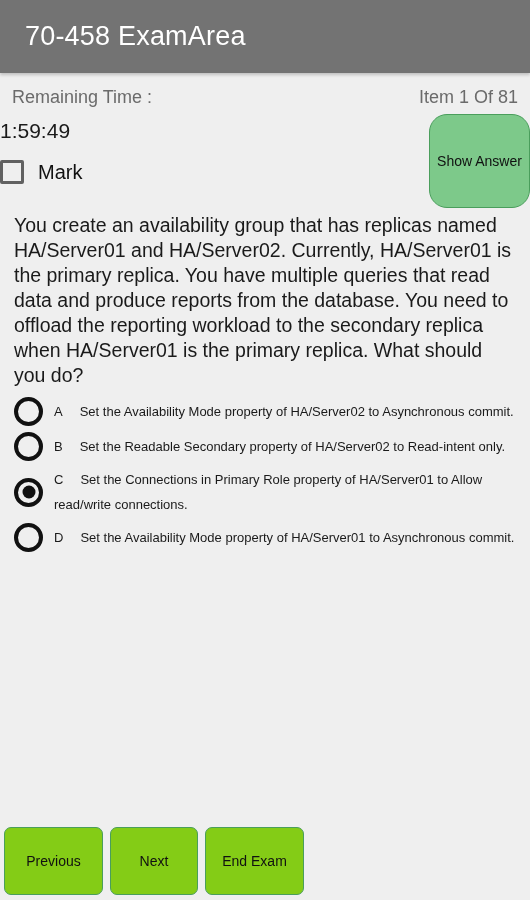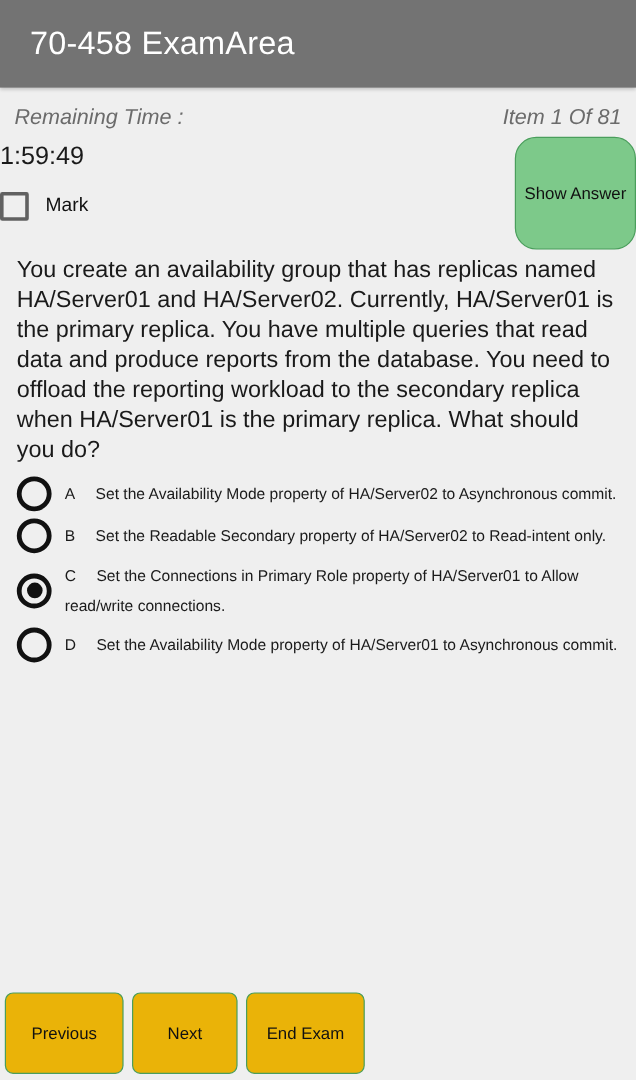--- a/index.html
+++ b/index.html
@@ -31,21 +31,20 @@
     margin-left: 25px;
     letter-spacing: 0.2px;
   }
 
   
   #status-row {
     display: flex;
     justify-content: space-between;
     align-items: baseline;
     padding: 14px 12px 0 12px;
-    font-style: italic;
   }
   #remaining-time-label {
     font-size: 18px;
     color: #6b6b6b;
   }
   #item-counter {
     font-size: 18px;
     color: #6b6b6b;
   }
 
@@ -68,21 +67,21 @@
   #mark-checkbox {
     width: 24px;
     height: 24px;
     border: 3px solid #616161;
     border-radius: 2px;
     background: transparent;
     box-sizing: border-box;
     flex: none;
   }
   #mark-label {
-    font-size: 16px;
+    font-size: 20px;
     color: #111111;
     margin-left: 14px;
   }
   #show-answer-button {
     position: absolute;
     right: 0px;
     top: 6px;
     width: 101px;
     height: 94px;
     background: #7DC98A;
@@ -150,21 +149,21 @@
     position: absolute;
     left: 0;
     bottom: 5px;
     width: 530px;
     height: 68px;
     display: flex;
     align-items: center;
   }
   .nav-button {
     height: 68px;
-    background: #eab308;
+    background: #84cc16;
     border: 1px solid #4a9e5c;
     border-radius: 7px;
     display: flex;
     align-items: center;
     justify-content: center;
     font-size: 14px;
     color: #111111;
     box-sizing: border-box;
   }
   #previous-button { width: 99px; margin-left: 4px; }

